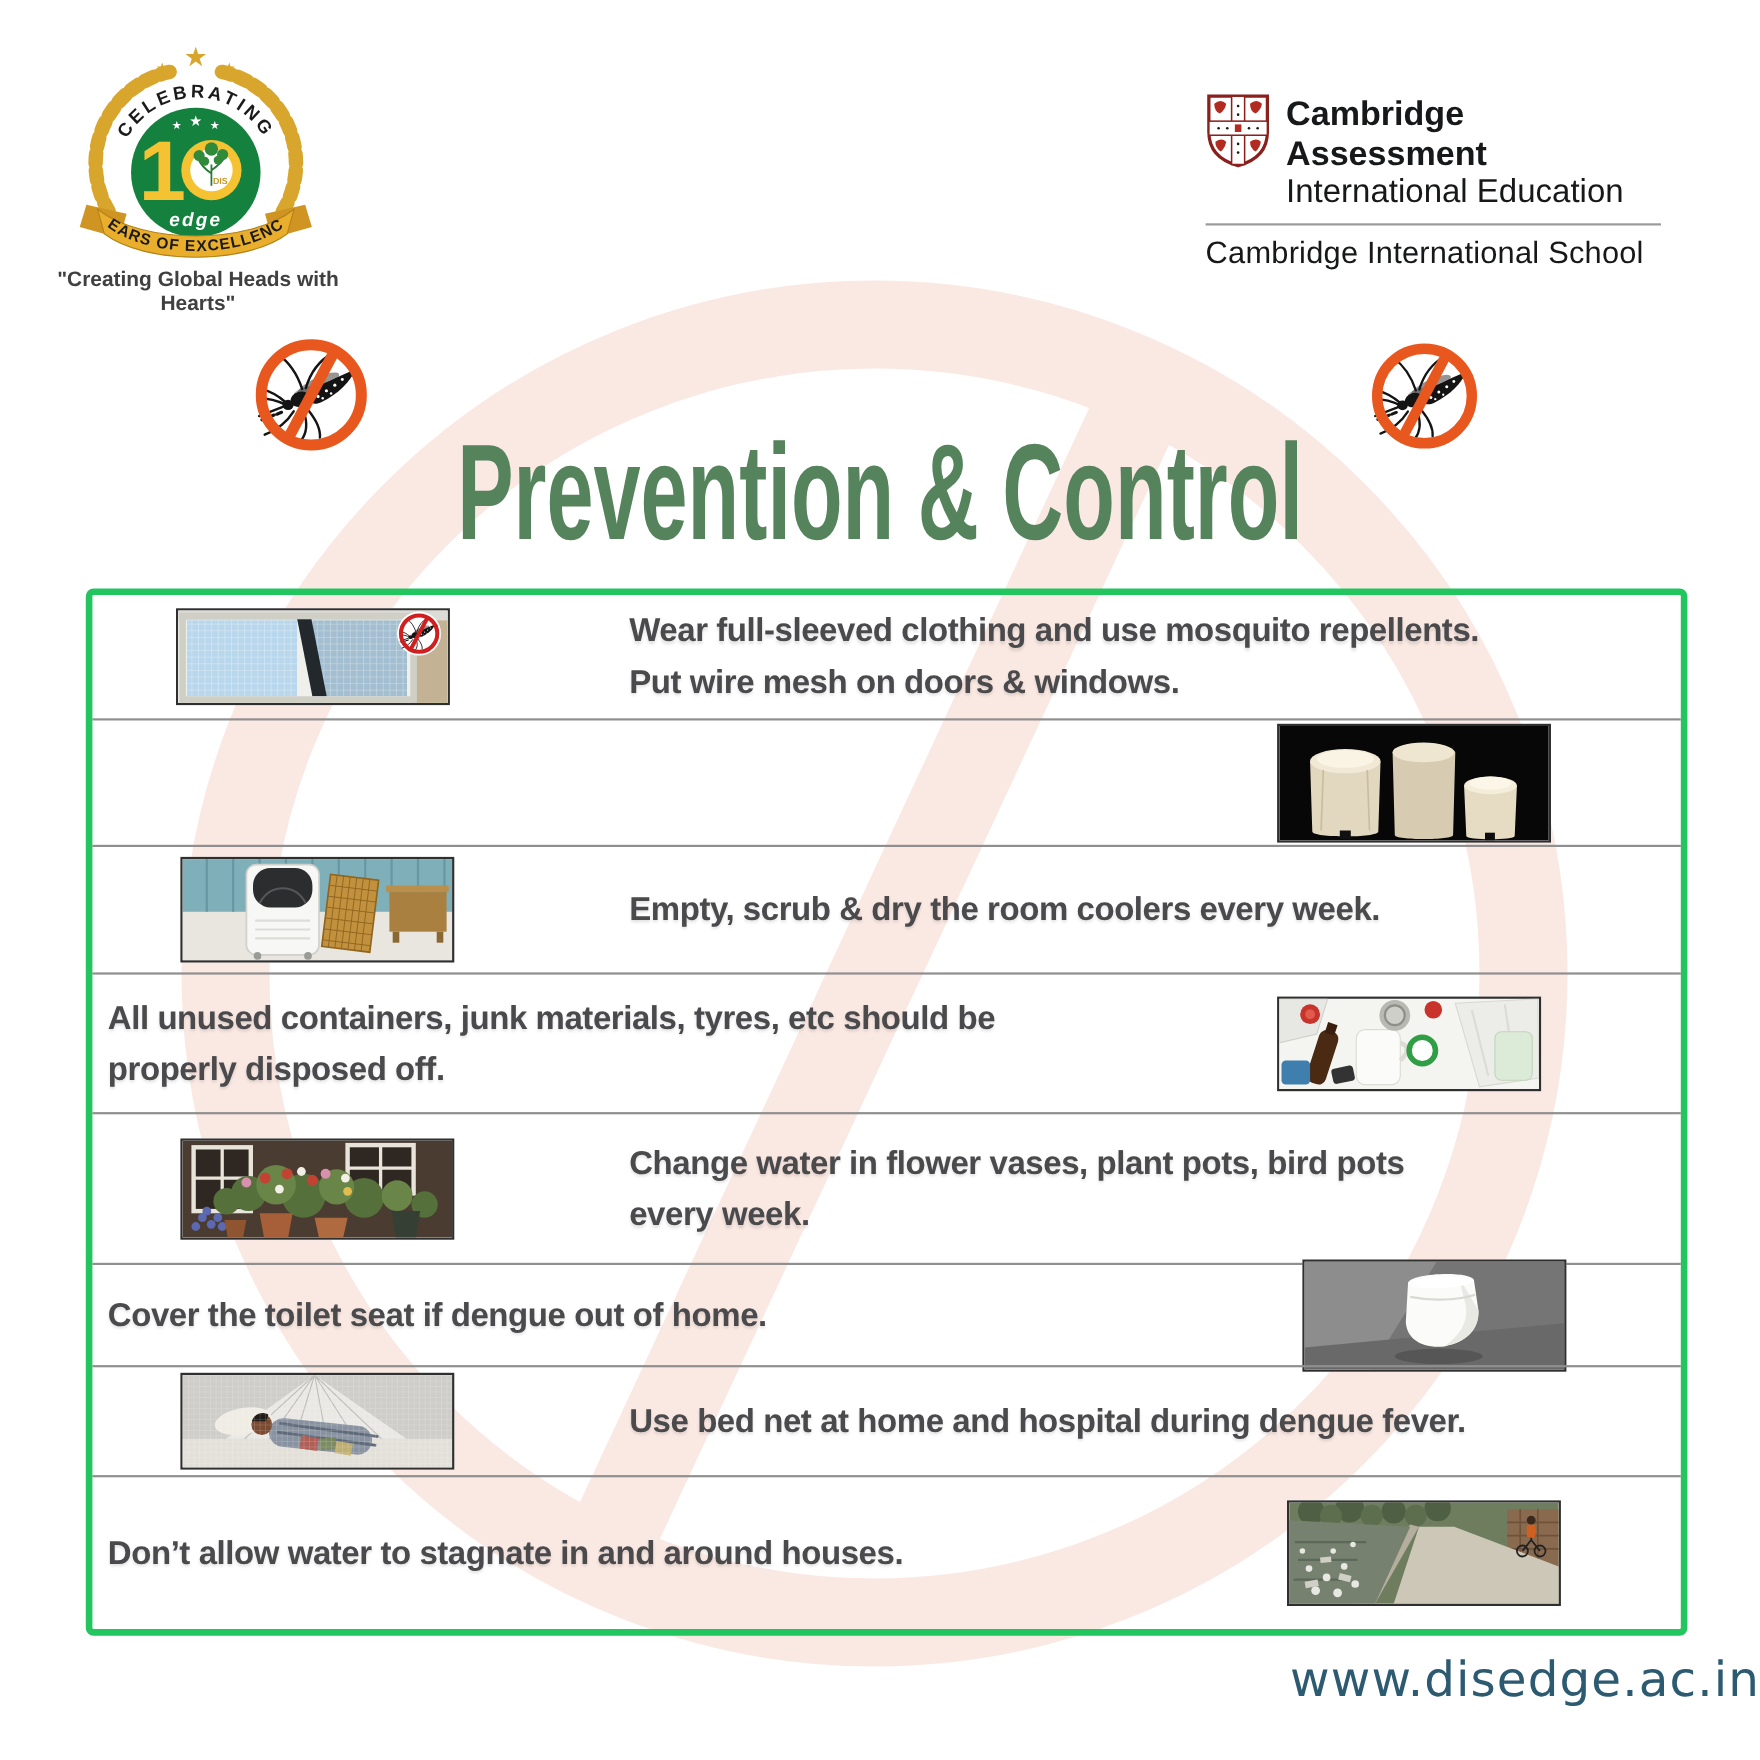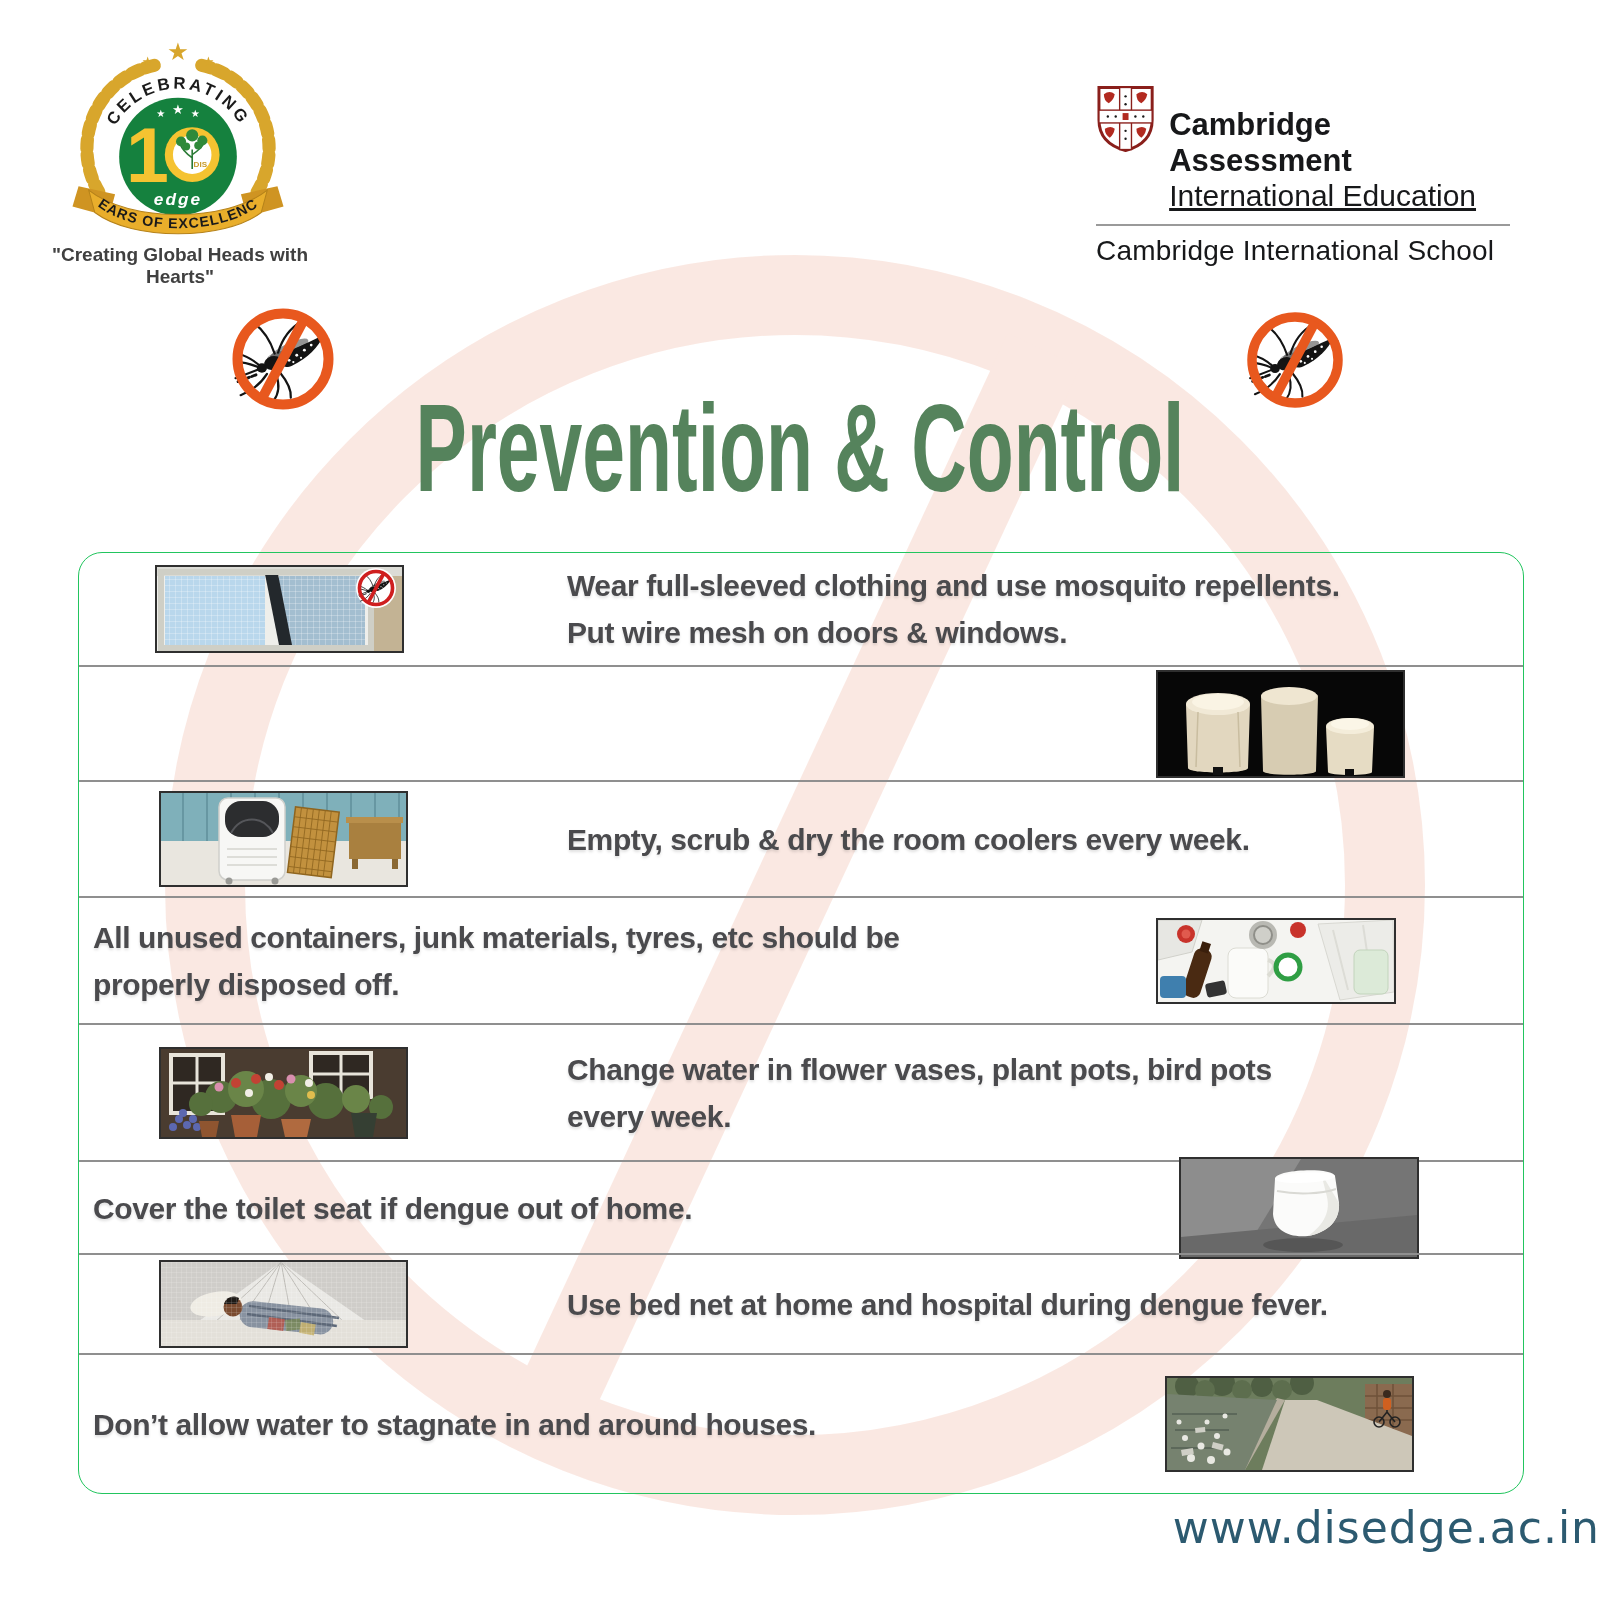--- a/index.html
+++ b/index.html
@@ -10,39 +10,39 @@
   
   .watermark{position:absolute;left:0;top:0;}
 
   
   .dis-logo{position:absolute;left:66px;top:38px;width:224px;}
   .dis-tagline{position:absolute;left:40px;top:244px;width:280px;text-align:center;
                font-size:19px;font-weight:bold;color:#404040;letter-spacing:0px;}
   .cambridge{position:absolute;left:1096px;top:84px;width:420px;}
   .cam-top{display:flex;align-items:flex-start;gap:14px;}
   .cam-lines{padding-top:2px;}
-  .cam-l1{font-size:31px;font-weight:bold;color:#17181a;line-height:36px;margin-top:21px;}
-  .cam-l2{font-size:30px;color:#17181a;line-height:34px;text-decoration:underline;}
+  .cam-l1{font-size:31px;font-weight:bold;color:#17181a;line-height:36px;}
+  .cam-l2{font-size:30px;color:#17181a;line-height:34px;}
   .cam-rule{height:2px;background:#9a9a9a;margin:11px 0 9px 0;width:414px;}
   .cam-l3{font-size:28px;color:#17181a;letter-spacing:0.2px;}
 
   
   .main-title{position:absolute;left:0;top:300px;width:100%;text-align:center;
               font-weight:bold;font-size:124px;line-height:130px;color:#55835c;white-space:nowrap;}
   .main-title .squeeze{display:inline-block;transform:scaleX(0.62);transform-origin:center;}
   .subtitle{position:absolute;left:0;top:438px;width:100%;text-align:center;
             font-weight:bold;font-size:62px;line-height:70px;color:#4e4e53;white-space:nowrap;}
   .subtitle .squeeze{display:inline-block;transform:scaleX(0.65);transform-origin:center;}
   .badge{position:absolute;}
 
   
   .tips-table{position:absolute;left:78px;top:535px;width:1444px;height:940px;
-              border:1px solid #22c55e;border-radius:24px;display:grid;
+              border:6px solid #22c55e;border-radius:7px;display:grid;
               grid-template-rows:112px 115px 116px 127px 137px 93px 100px auto;
-              background:transparent;margin-top:17px;}
+              background:transparent;}
   .tip-row{position:relative;}
   .tip-row + .tip-row{border-top:2px solid #8f8f8f;}
   .tip-text{position:absolute;top:50%;transform:translateY(-50%);
             font-size:30px;font-weight:bold;color:#4a4a4d;line-height:47px;
             letter-spacing:-0.4px;white-space:pre-line;
             text-shadow:0 2px 3px rgba(0,0,0,0.13);}
   .t-img-left .tip-text{left:488px;right:24px;}
   .t-img-right .tip-text{left:14px;right:330px;}
   .tip-img{position:absolute;top:50%;transform:translateY(-50%);
            border:2px solid #2f2f2f;background:#fff;}

